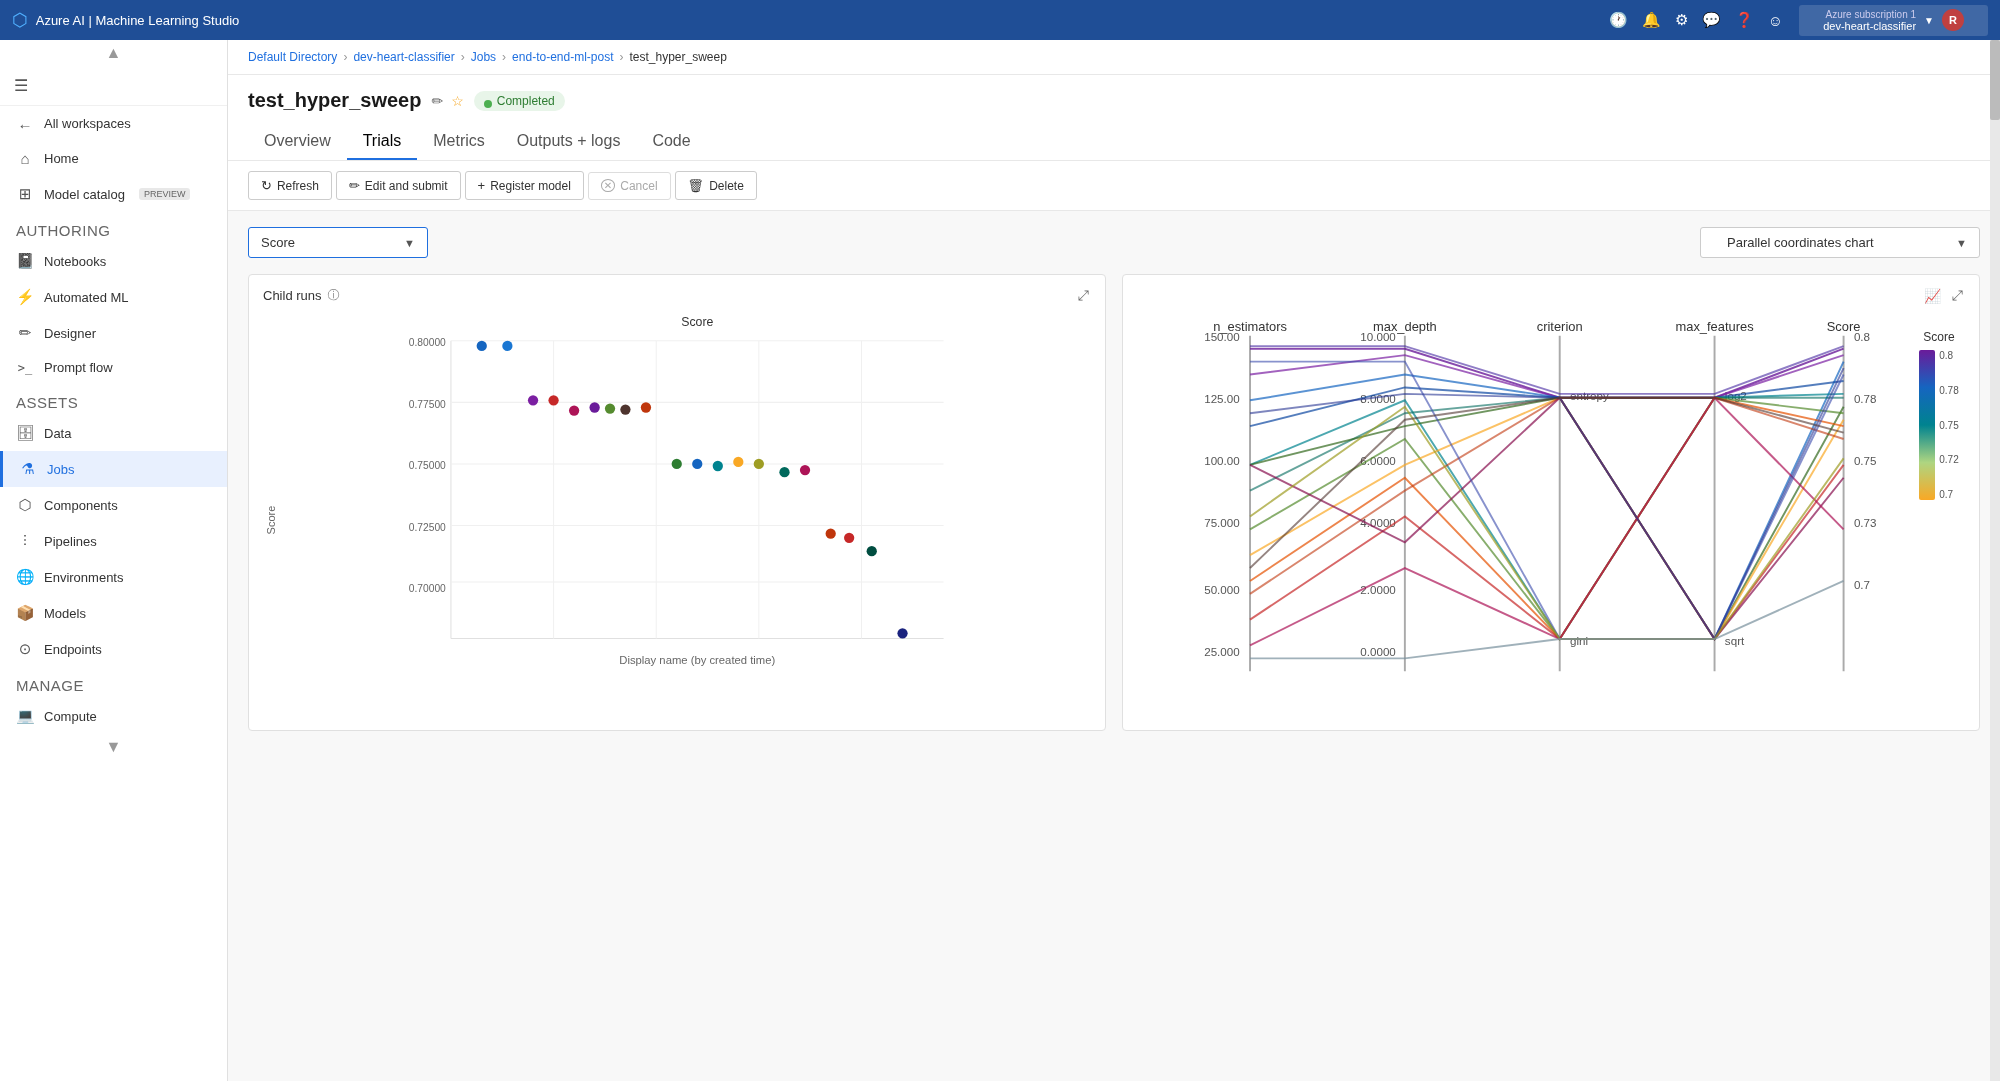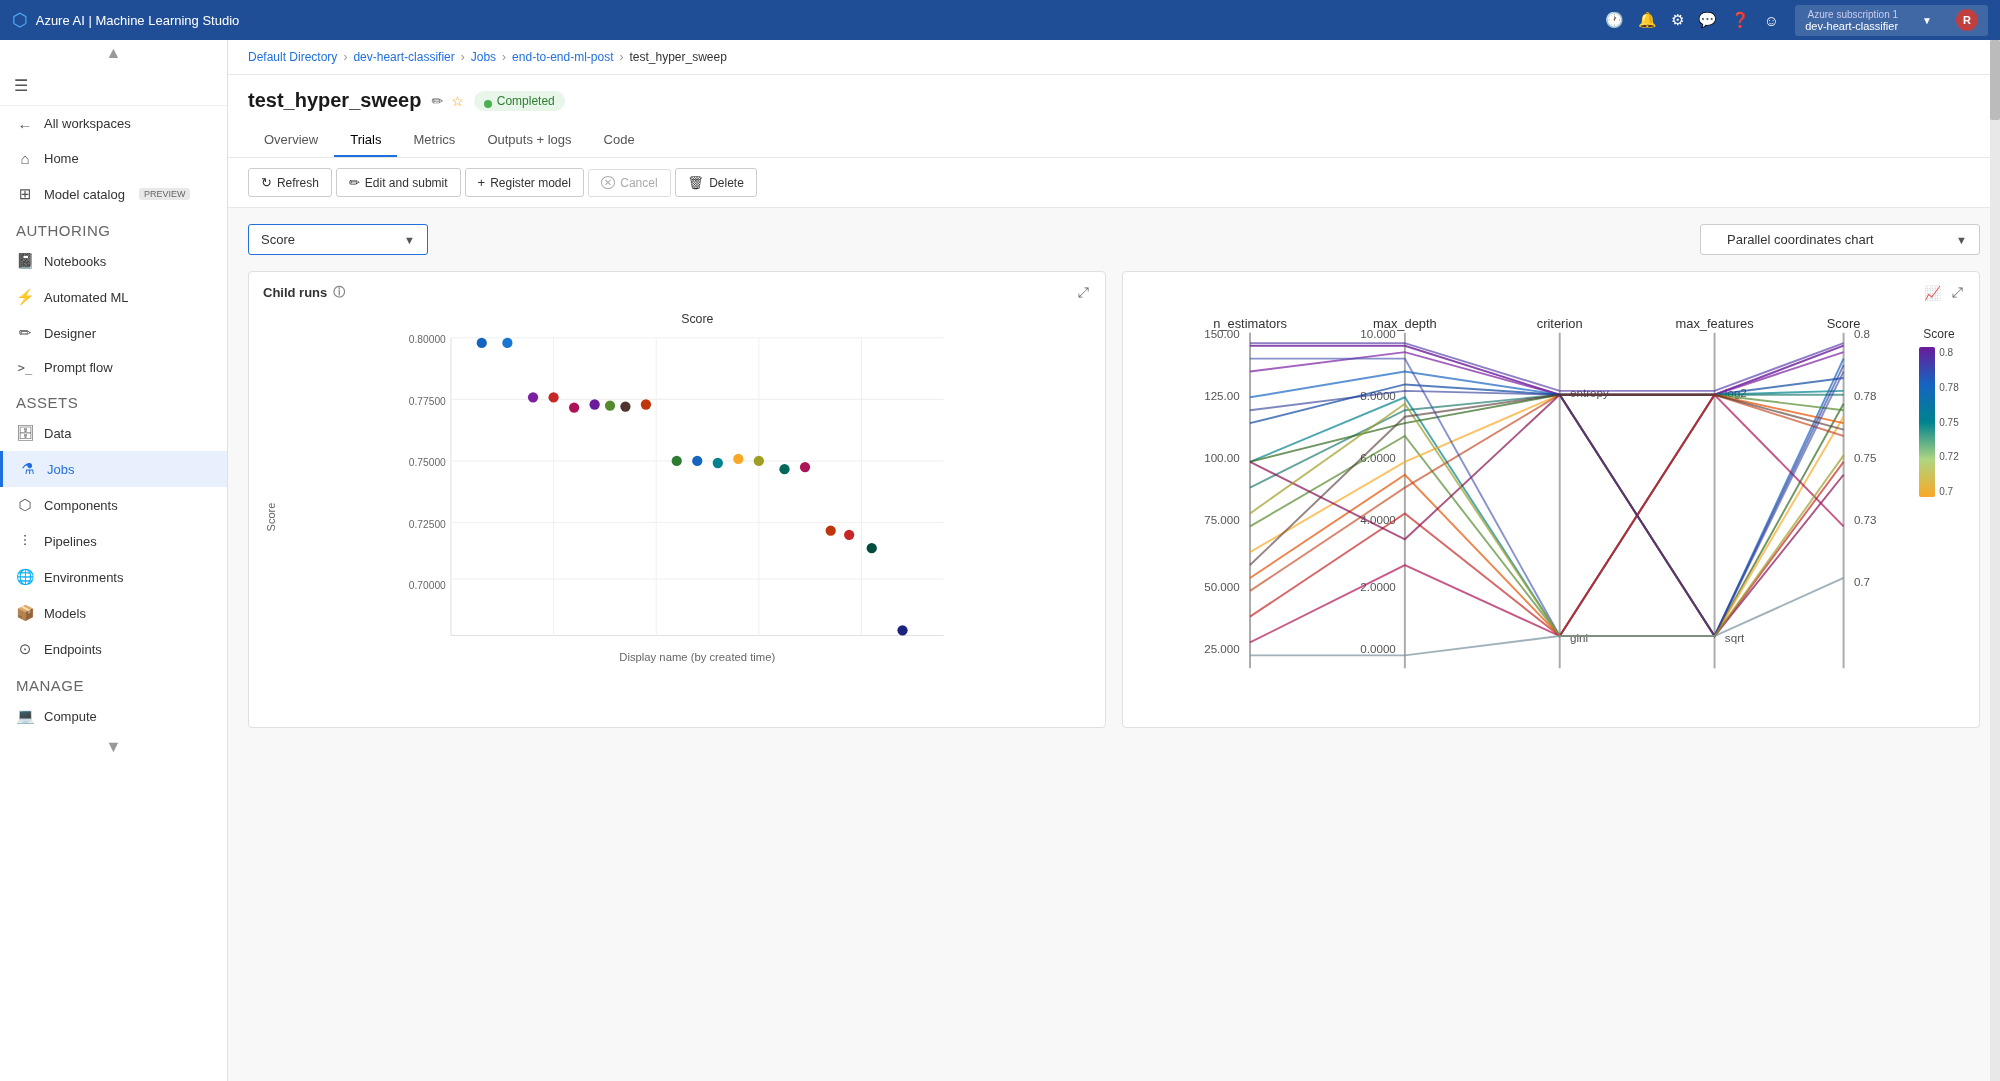--- a/index.html
+++ b/index.html
@@ -12,21 +12,21 @@
       display: flex;
       align-items: center;
       padding: 0 12px;
       color: white;
       justify-content: space-between;
     }
     .topbar-left { display: flex; align-items: center; gap: 8px; font-size: 13px; font-weight: 500; }
     .topbar-right { display: flex; align-items: center; gap: 16px; }
     .topbar-icons { display: flex; align-items: center; gap: 14px; }
     .topbar-icon { color: white; font-size: 15px; cursor: pointer; }
-    .user-area { display: flex; align-items: center; gap: 24px; background: rgba(255,255,255,0.15); padding: 4px 10px; border-radius: 3px; cursor: pointer; }
+    .user-area { display: flex; align-items: center; gap: 8px; background: rgba(255,255,255,0.15); padding: 4px 24px; border-radius: 3px; cursor: pointer; }
     .user-avatar { width: 22px; height: 22px; background: #c04040; border-radius: 50%; display: flex; align-items: center; justify-content: center; font-size: 11px; color: white; font-weight: bold; }
 
     
     .app-layout { display: flex; height: calc(100vh - 40px); }
 
     
     .sidebar { width: 228px; background: white; border-right: 1px solid #e0e0e0; display: flex; flex-direction: column; overflow-y: auto; flex-shrink: 0; }
     .sidebar-header { padding: 10px 14px; display: flex; align-items: center; gap: 8px; border-bottom: 1px solid #f0f0f0; }
     .sidebar-hamburger { font-size: 16px; cursor: pointer; color: #555; }
     .sidebar-nav-item { display: flex; align-items: center; gap: 10px; padding: 9px 16px; cursor: pointer; color: #333; font-size: 13px; }
@@ -49,21 +49,21 @@
     .job-header { background: white; padding: 14px 20px 0; border-bottom: 1px solid #e8e8e8; }
     .job-title-row { display: flex; align-items: center; gap: 10px; margin-bottom: 12px; }
     .job-title { font-size: 20px; font-weight: 600; color: #1a1a1a; }
     .job-title-icons { display: flex; gap: 8px; align-items: center; }
     .job-icon-btn { color: #666; cursor: pointer; font-size: 14px; }
     .status-badge { display: flex; align-items: flex-end; gap: 5px; background: #e8f5e9; color: #2e7d32; padding: 3px 10px; border-radius: 12px; font-size: 12px; font-weight: 500; }
     .status-dot { width: 8px; height: 8px; background: #4caf50; border-radius: 50%; }
 
     
     .tabs { display: flex; gap: 0; }
-    .tab { padding: 8px 16px; cursor: pointer; font-size: 13px; color: #555; border-bottom: 2px solid transparent; }
+    .tab { padding: 8px 16px; cursor: pointer; font-size: 16px; color: #555; border-bottom: 2px solid transparent; }
     .tab.active { color: #000000; border-bottom-color: #1f6fdf; font-weight: 400; }
 
     
     .toolbar { background: white; padding: 10px 20px; border-bottom: 1px solid #e8e8e8; display: flex; align-items: center; gap: 4px; }
     .toolbar-btn { display: flex; align-items: center; gap: 5px; padding: 6px 12px; border: 1px solid #ccc; background: white; border-radius: 3px; cursor: pointer; font-size: 12px; color: #333; }
     .toolbar-btn.disabled { color: #aaa; border-color: #ddd; cursor: default; }
     .toolbar-btn .btn-icon { font-size: 13px; }
 
     
     .content-area { padding: 16px 20px; }
@@ -71,21 +71,21 @@
     
     .dropdowns-row { display: flex; gap: 16px; margin-bottom: 16px; align-items: center; }
     .dropdown-select { display: flex; align-items: center; padding: 7px 12px; border: 1.5px solid #1f6fdf; border-radius: 3px; background: white; cursor: pointer; min-width: 180px; justify-content: space-between; font-size: 13px; }
     .dropdown-select-wide { min-width: 280px; border: 1px solid #ccc; padding-left: 26px; }
     .dropdown-arrow { color: #555; font-size: 11px; margin-left: 8px; }
 
     
     .charts-layout { display: flex; gap: 16px; }
     .chart-container { background: white; border: 1px solid #e0e0e0; border-radius: 4px; flex: 1; position: relative; }
     .chart-header { display: flex; align-items: center; justify-content: space-between; padding: 10px 14px 4px; }
-    .chart-title { font-size: 13px; font-weight: 700; color: #333; display: flex; align-items: center; gap: 6px; text-align: center; }
+    .chart-title { font-size: 13px; font-weight: 400; color: #333; display: flex; align-items: center; gap: 6px; text-align: center; }
     .chart-info { color: #888; font-size: 12px; cursor: pointer; }
     .chart-actions { display: flex; gap: 6px; }
     .chart-action-btn { background: none; border: none; cursor: pointer; color: #666; font-size: 14px; padding: 2px; }
   </style>
 </head>
 <body>
 
 <div class="topbar">
   <div class="topbar-left">
     <span style="font-size:18px; color:#50b0ff;">⬡</span>

